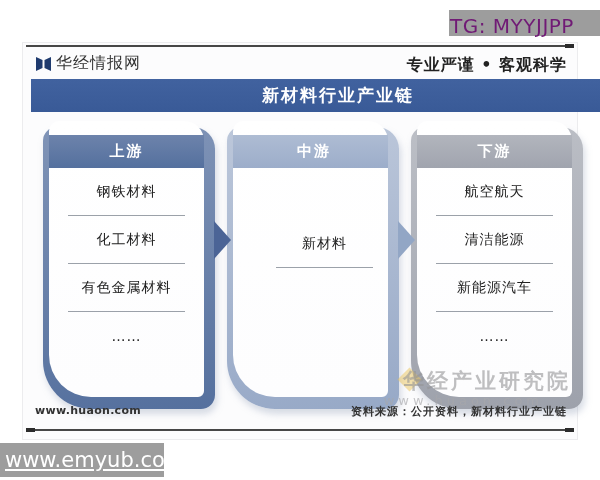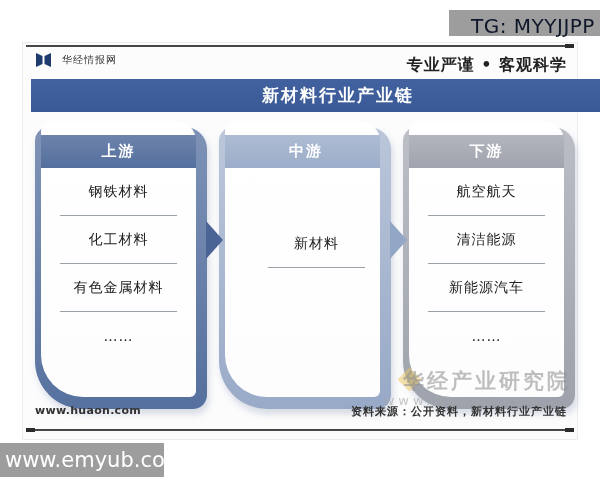--- a/index.html
+++ b/index.html
@@ -3,48 +3,48 @@
 <meta charset="utf-8">
 <style>
   html,body{margin:0;padding:0;}
   body{
     width:600px;height:480px;position:relative;background:#ffffff;
     font-family:"DejaVu Sans","Liberation Sans",sans-serif;overflow:hidden;
   }
   
   .tg-box{
     position:absolute;left:449px;top:10px;width:151px;height:26px;
-    color:#0f172a;font-size:20px;line-height:32px;padding-left:22px;box-sizing:border-box;
+    color:#701a75;font-size:20px;line-height:32px;padding-left:1px;box-sizing:border-box;
     letter-spacing:0.5px;
   }
   .emyub-box{
     position:absolute;left:0;top:443px;width:164px;height:34px;
     color:#fff;font-size:21px;line-height:34px;padding-left:5px;box-sizing:border-box;
   }
   
   .content{
     position:absolute;left:22px;top:42px;width:556px;height:398px;
     background:#fcfcfd;border:1px solid #ececee;box-sizing:border-box;
   }
   .rule{position:absolute;left:3px;right:3px;height:2px;background:#474747;}
   .rule .cap{position:absolute;top:-1px;width:9px;height:4px;background:#2c2c2c;}
   .rule .cap.left{left:0;}
   .rule .cap.right{right:0;}
   .rule-top{top:2px;}
   .rule-bottom{top:386px;}
   .brand-row{position:absolute;left:12px;top:10px;right:10px;height:22px;}
-  .brand{position:absolute;left:0;top:0;display:flex;align-items:center;gap:10px;
-    font-size:10px;color:#333;font-weight:500;letter-spacing:1px;}
+  .brand{position:absolute;left:0;top:0;display:flex;align-items:center;gap:4px;
+    font-size:16px;color:#333;font-weight:500;letter-spacing:1px;}
   .slogan{position:absolute;right:0;top:2px;font-size:16px;color:#222;font-weight:600;letter-spacing:1px;}
   .title-banner{
     position:absolute;left:8px;top:36px;width:540px;height:33px;
     color:#fff;font-size:17px;font-weight:bold;text-align:center;line-height:33px;letter-spacing:2px;
   }
   
-  .columns{position:absolute;left:12px;top:78px;width:540px;height:290px;}
+  .columns{position:absolute;left:20px;top:78px;width:540px;height:290px;}
   .column{position:absolute;top:0;width:172px;height:288px;}
   .card-back{
     position:absolute;left:0;right:0;top:6px;bottom:0;
     border-radius:14px 22px 14px 48px;
     box-shadow:2px 5px 7px rgba(140,155,180,0.35);
   }
   .card-front{
     position:absolute;left:6px;right:11px;top:0;bottom:12px;
     background:linear-gradient(180deg,#ffffff 0%,#fdfdfe 100%);
     border-radius:10px 20px 6px 42px;
@@ -152,13 +152,13 @@
 
   <div class="footer-site">www.huaon.com</div>
   <div class="footer-source">资料来源：公开资料，新材料行业产业链</div>
 
   <div class="rule rule-bottom">
     <span class="cap left"></span>
     <span class="cap right"></span>
   </div>
 </div>
 
-<div class="emyub-box" style="background: rgb(157, 157, 157);">www.emyub.com</div>
+<div class="emyub-box" style="background: rgb(157, 157, 157); text-decoration: underline;">www.emyub.com</div>
 
 </body></html>

